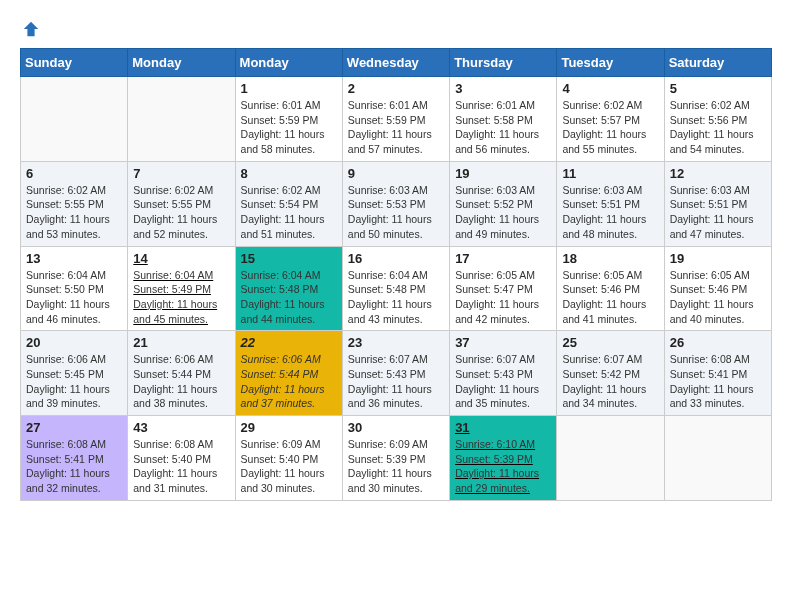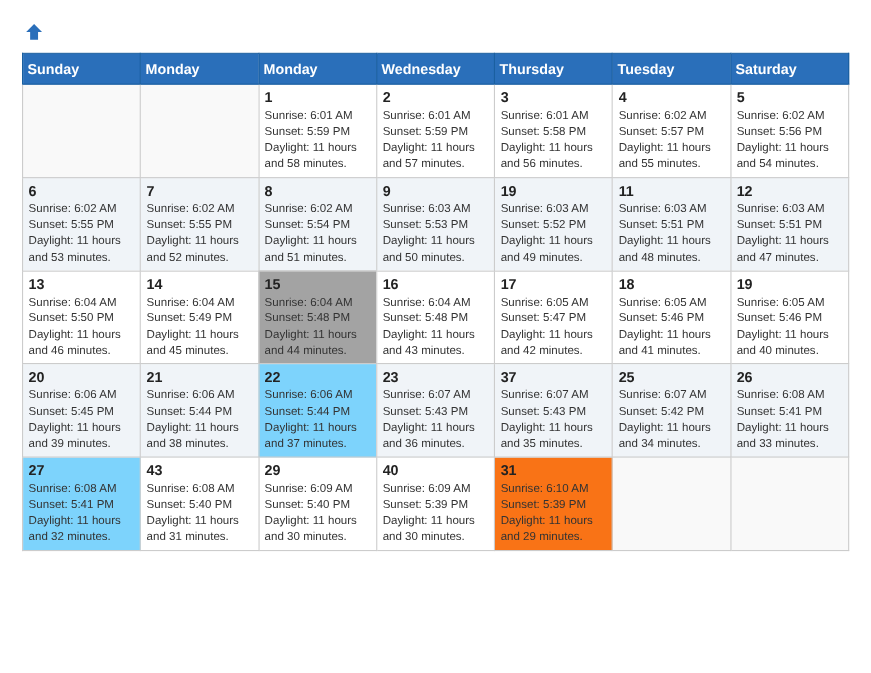--- a/index.html
+++ b/index.html
@@ -206,27 +206,27 @@
 Daylight: 11 hours and 47 minutes.</div>
         </td>
       </tr>
       <tr>
         <td style="background: rgb(255, 255, 255);">
           <span class="day-number">13</span>
           <div class="cell-content" style="white-space: pre-line;">Sunrise: 6:04 AM
 Sunset: 5:50 PM
 Daylight: 11 hours and 46 minutes.</div>
         </td>
-        <td style="background: rgb(255, 255, 255);">
+        <td style="background: rgb(255, 255, 255); text-decoration: underline;">
           <span class="day-number">14</span>
           <div class="cell-content" style="white-space: pre-line;">Sunrise: 6:04 AM
 Sunset: 5:49 PM
 Daylight: 11 hours and 45 minutes.</div>
         </td>
-        <td style="background: #a3a3a3;">
+        <td style="background: #14b8a6;">
           <span class="day-number">15</span>
           <div class="cell-content" style="white-space: pre-line;">Sunrise: 6:04 AM
 Sunset: 5:48 PM
 Daylight: 11 hours and 44 minutes.</div>
         </td>
         <td style="background: rgb(255, 255, 255);">
           <span class="day-number">16</span>
           <div class="cell-content" style="white-space: pre-line;">Sunrise: 6:04 AM
 Sunset: 5:48 PM
 Daylight: 11 hours and 43 minutes.</div>
@@ -256,21 +256,21 @@
           <div class="cell-content" style="white-space: pre-line;">Sunrise: 6:06 AM
 Sunset: 5:45 PM
 Daylight: 11 hours and 39 minutes.</div>
         </td>
         <td style="background: rgb(240, 244, 248);">
           <span class="day-number">21</span>
           <div class="cell-content" style="white-space: pre-line;">Sunrise: 6:06 AM
 Sunset: 5:44 PM
 Daylight: 11 hours and 38 minutes.</div>
         </td>
-        <td style="background: #7dd3fc;">
+        <td style="background: #eab308; font-style: italic;">
           <span class="day-number">22</span>
           <div class="cell-content" style="white-space: pre-line;">Sunrise: 6:06 AM
 Sunset: 5:44 PM
 Daylight: 11 hours and 37 minutes.</div>
         </td>
         <td style="background: rgb(240, 244, 248);">
           <span class="day-number">23</span>
           <div class="cell-content" style="white-space: pre-line;">Sunrise: 6:07 AM
 Sunset: 5:43 PM
 Daylight: 11 hours and 36 minutes.</div>
@@ -288,45 +288,45 @@
 Daylight: 11 hours and 34 minutes.</div>
         </td>
         <td style="background: rgb(240, 244, 248);">
           <span class="day-number">26</span>
           <div class="cell-content" style="white-space: pre-line;">Sunrise: 6:08 AM
 Sunset: 5:41 PM
 Daylight: 11 hours and 33 minutes.</div>
         </td>
       </tr>
       <tr>
-        <td style="background: #7dd3fc;">
+        <td style="background: #c4b5fd;">
           <span class="day-number">27</span>
           <div class="cell-content" style="white-space: pre-line;">Sunrise: 6:08 AM
 Sunset: 5:41 PM
 Daylight: 11 hours and 32 minutes.</div>
         </td>
         <td style="background: rgb(255, 255, 255);">
           <span class="day-number">43</span>
           <div class="cell-content" style="white-space: pre-line;">Sunrise: 6:08 AM
 Sunset: 5:40 PM
 Daylight: 11 hours and 31 minutes.</div>
         </td>
         <td style="background: rgb(255, 255, 255); margin-top: 24px;">
           <span class="day-number">29</span>
           <div class="cell-content" style="white-space: pre-line;">Sunrise: 6:09 AM
 Sunset: 5:40 PM
 Daylight: 11 hours and 30 minutes.</div>
         </td>
         <td style="background: rgb(255, 255, 255);">
-          <span class="day-number">40</span>
+          <span class="day-number">30</span>
           <div class="cell-content" style="white-space: pre-line;">Sunrise: 6:09 AM
 Sunset: 5:39 PM
 Daylight: 11 hours and 30 minutes.</div>
         </td>
-        <td style="background: #f97316;">
+        <td style="background: #14b8a6; text-decoration: underline;">
           <span class="day-number">31</span>
           <div class="cell-content" style="white-space: pre-line;">Sunrise: 6:10 AM
 Sunset: 5:39 PM
 Daylight: 11 hours and 29 minutes.</div>
         </td>
         <td class="empty-cell"></td>
         <td class="empty-cell"></td>
       </tr>
     </tbody>
 </table>

